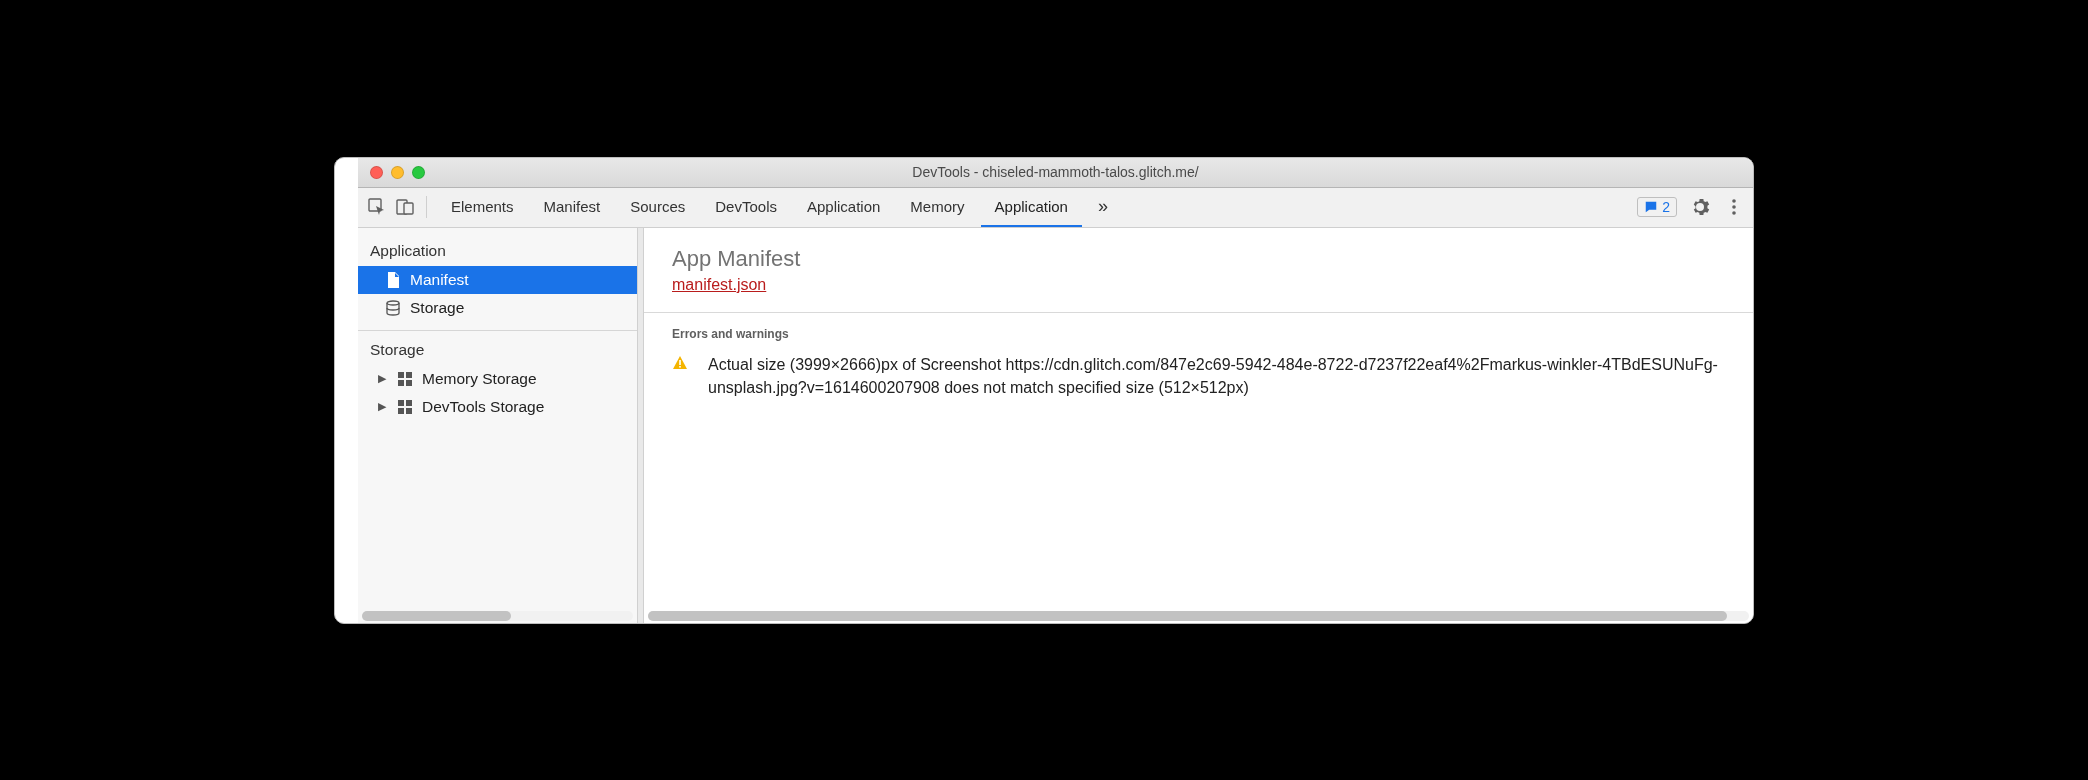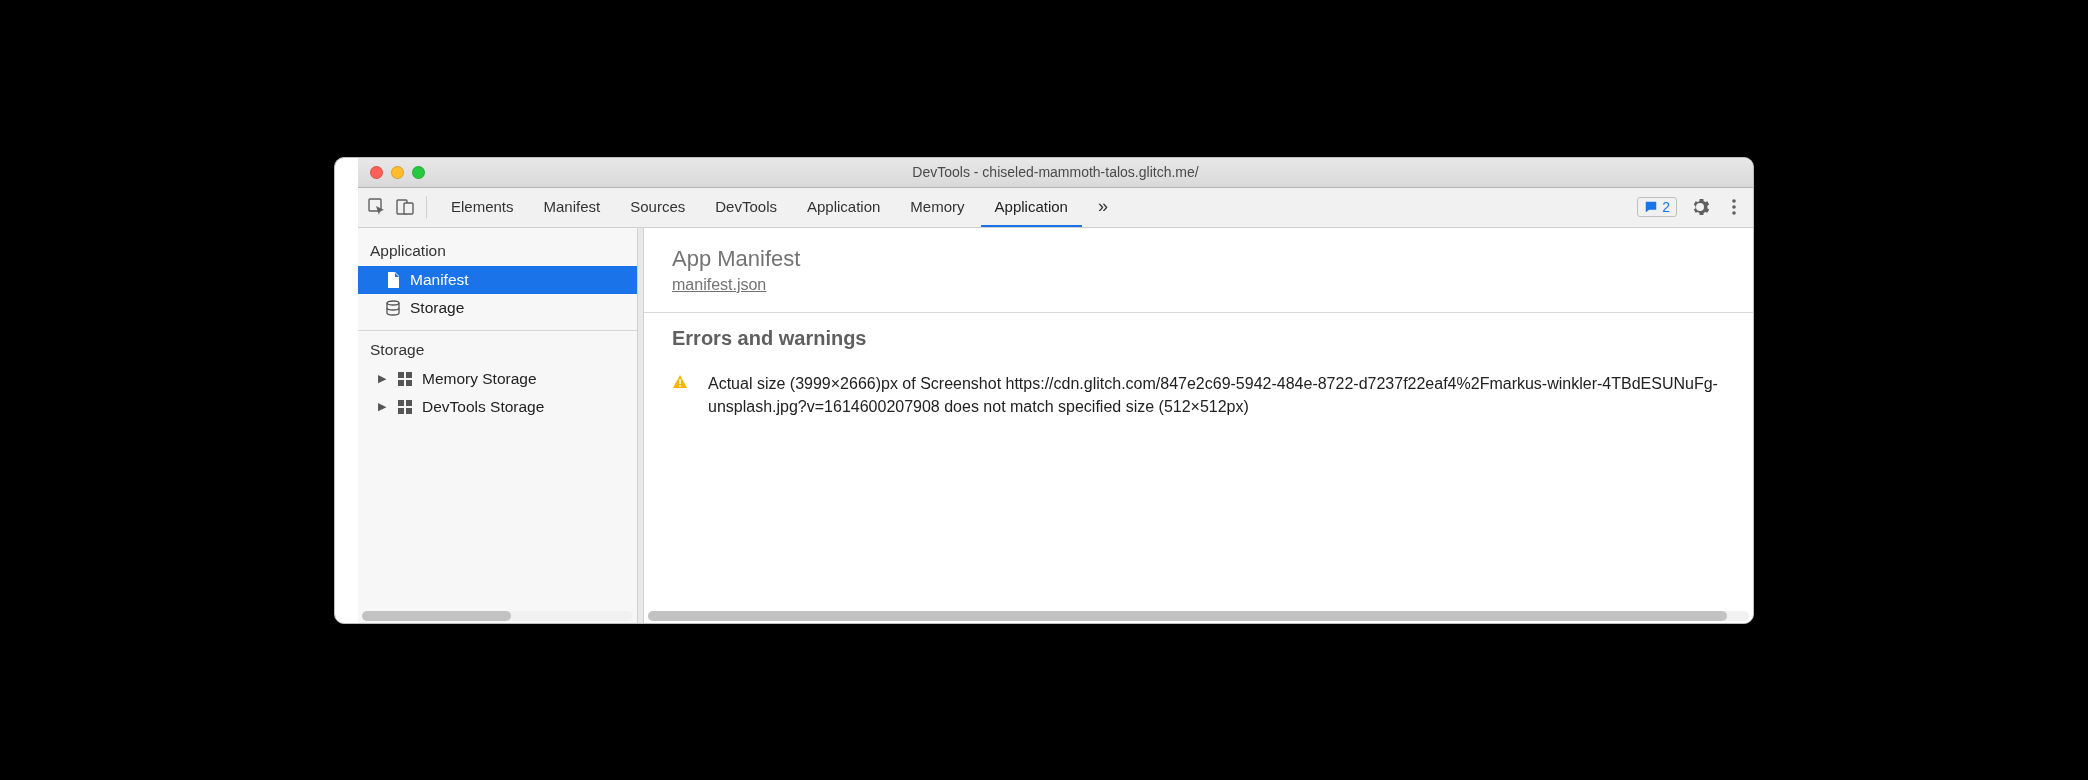--- a/index.html
+++ b/index.html
@@ -157,30 +157,30 @@
     position:relative;
     padding: 18px 28px;
   }
   .main h1 {
     font-size: 22px;
     font-weight: 400;
     color: #737373;
     margin-bottom: 4px;
   }
   .manifest-link {
-    color: #737373;
+    color: #b91c1c;
     text-decoration: underline;
     font-size: 16px;
   }
   .hr { border:none; border-top:1px solid #d9d9d9; margin: 18px -28px 14px -28px; }
   .errhdr {
-    font-size: 20px;
+    font-size: 12px;
     font-weight: 600;
     color:#5f5f5f;
-    margin-bottom: 22px;
+    margin-bottom: 12px;
   }
   .warn-row {
     display:flex;
     gap:20px;
     align-items:flex-start;
     font-size: 16px;
     color:#222;
     line-height: 1.45;
   }
   .warn-icon {

